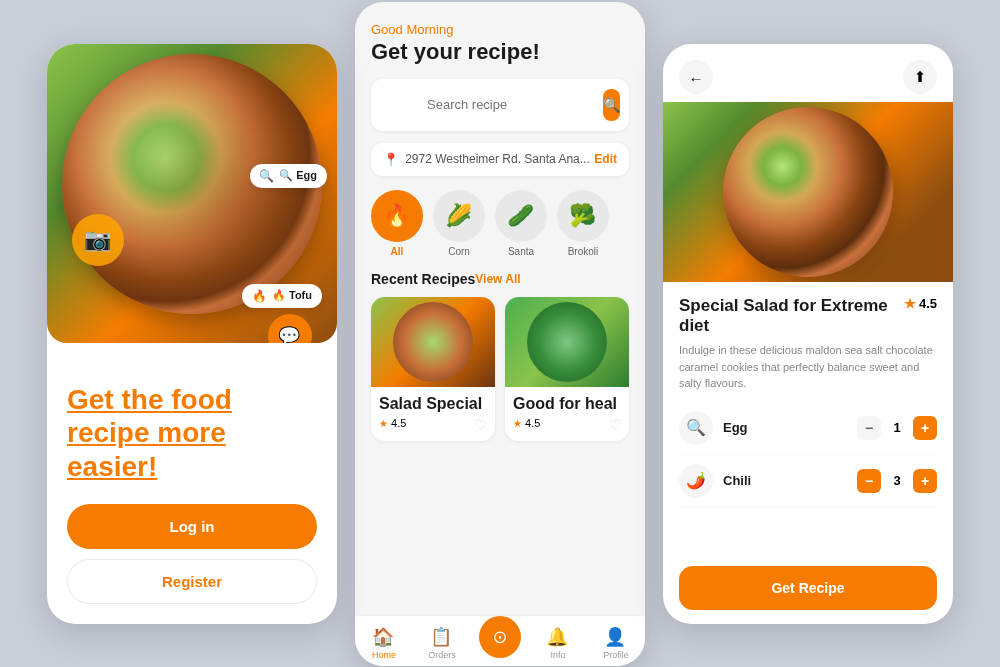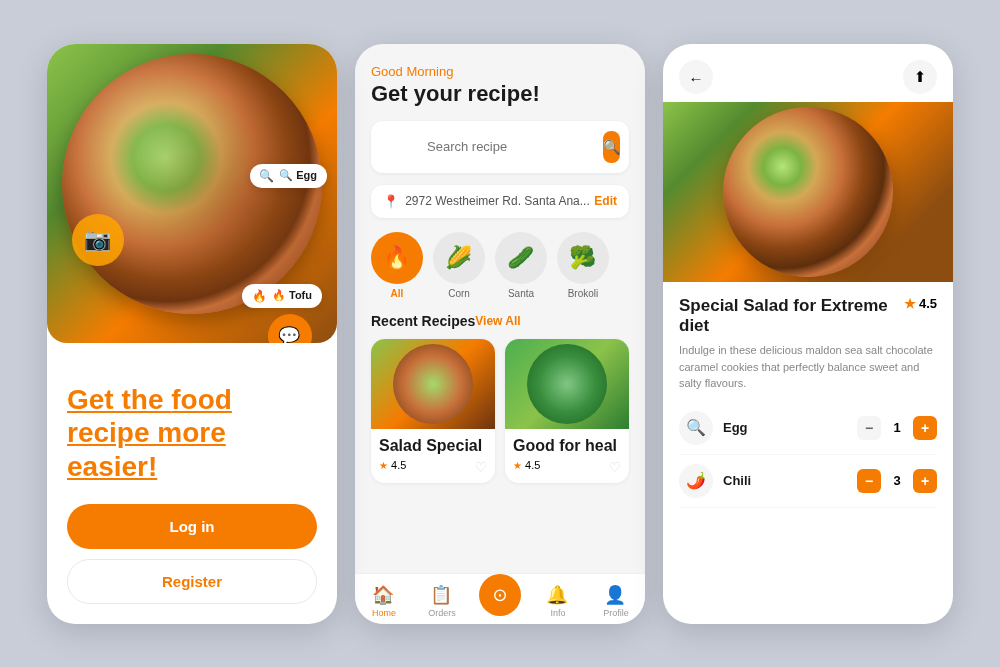--- a/index.html
+++ b/index.html
@@ -148,21 +148,21 @@
       border-radius: 30px;
       padding: 13px;
       font-size: 15px;
       font-weight: 600;
       cursor: pointer;
     }
 
     
     .screen2 {
       width: 290px;
-      height: 580px;
+      height: 664px;
       background: #f5f5f5;
       border-radius: 28px;
       overflow: hidden;
       box-shadow: 0 8px 32px rgba(0,0,0,0.15);
       display: flex;
       flex-direction: column;
     }
     .screen2-body {
       flex: 1;
       padding: 20px 16px 0;
@@ -696,15 +696,16 @@
         <span class="ing-name">Chili</span>
         <div class="qty-control">
           <div class="qty-btn minus" style="background:#f57c00;color:white;">−</div>
           <span class="qty-num">3</span>
           <div class="qty-btn plus">+</div>
         </div>
       </div>
     </div>
 
     <div style="flex:1"></div>
+    <button class="get-recipe-btn">Get Recipe</button>
   </div>
 
 </div>
 
 </body></html>

